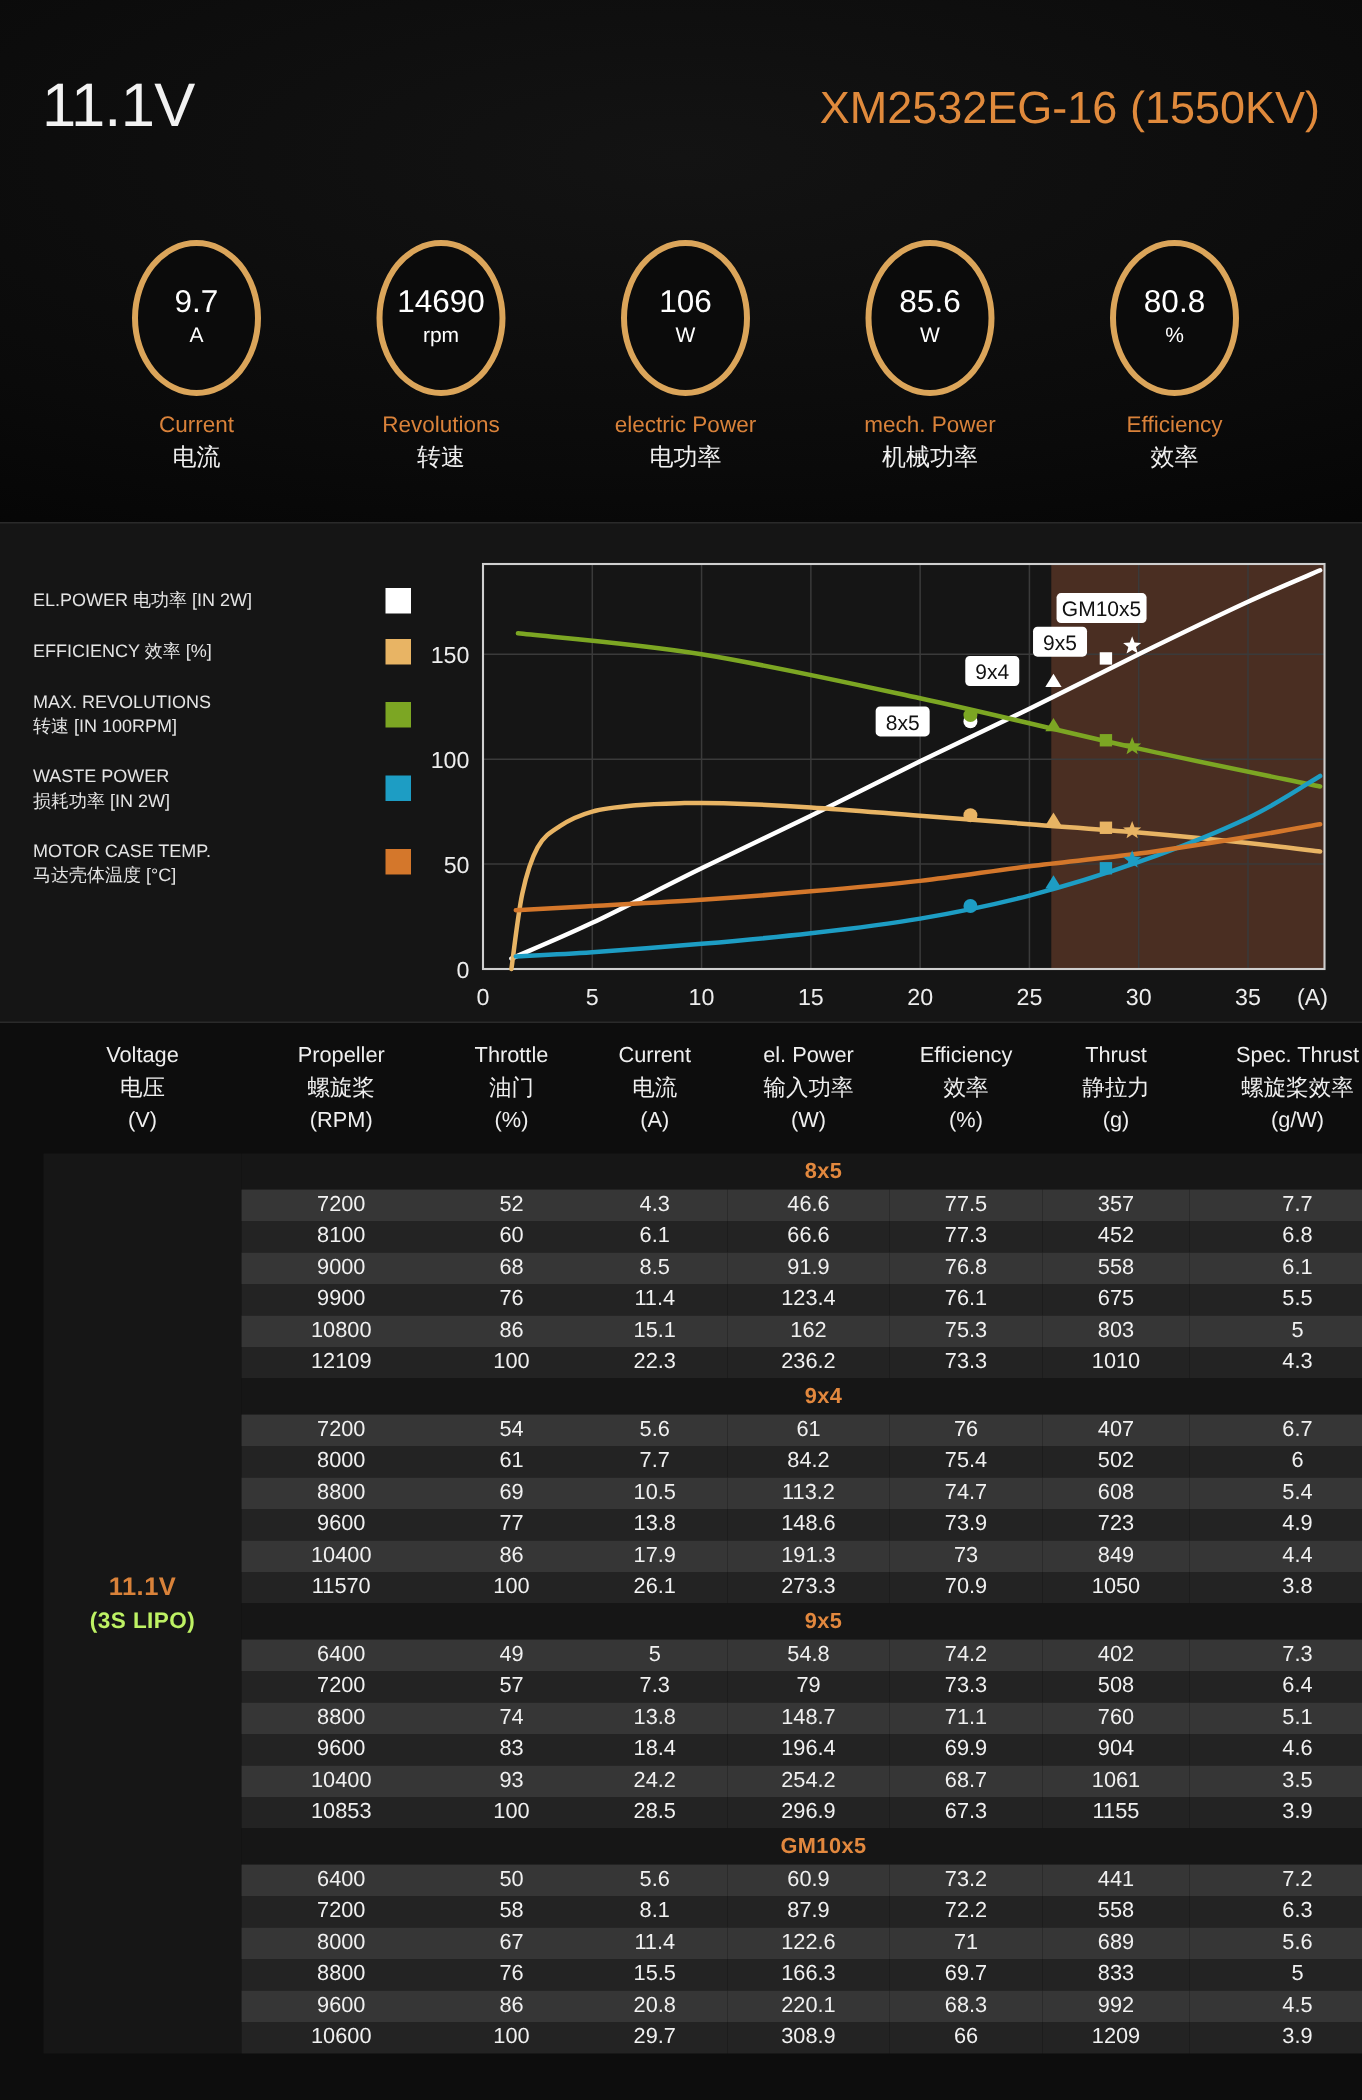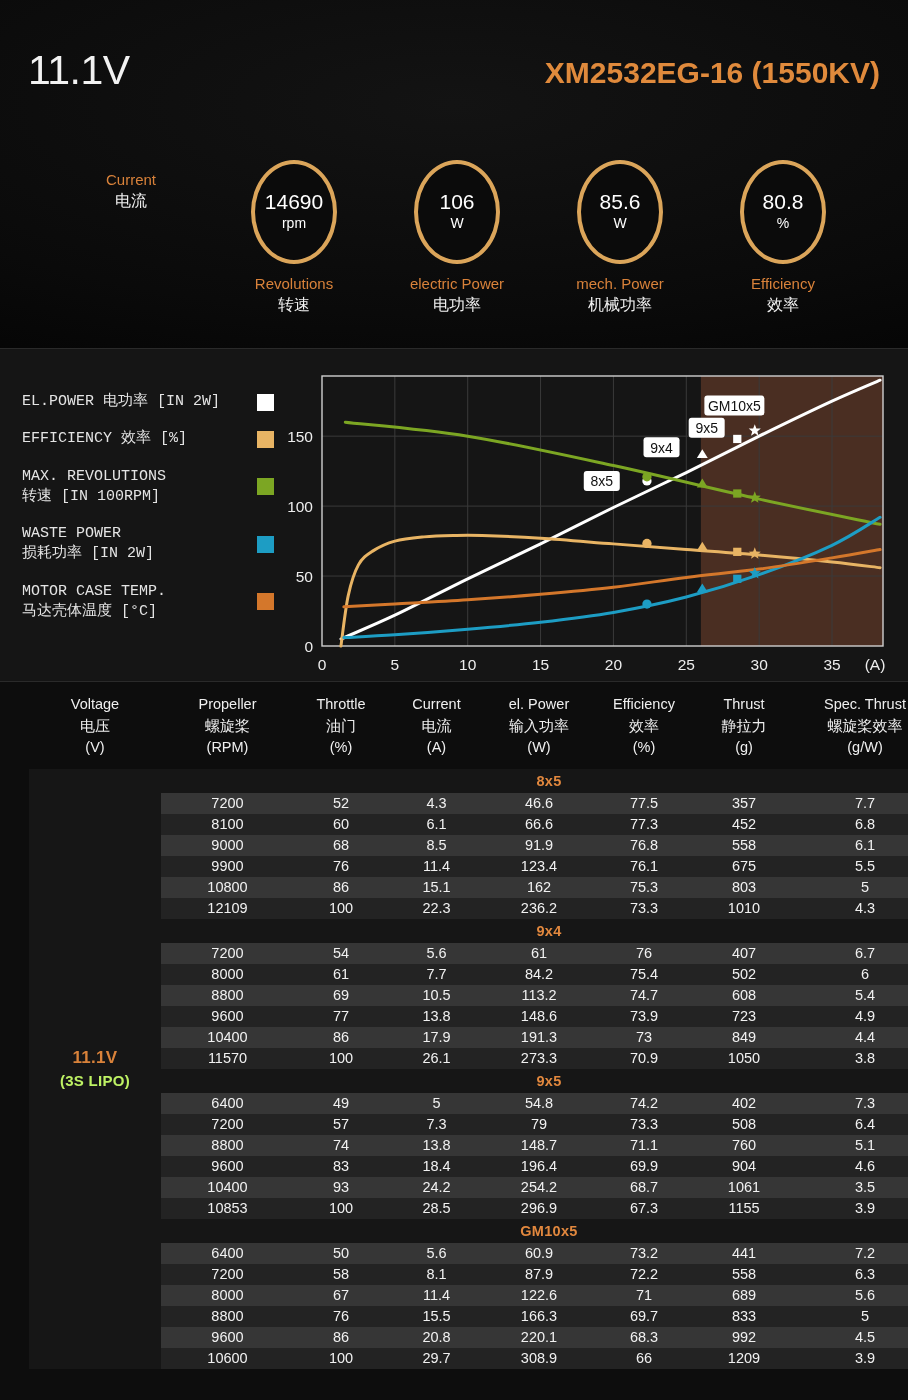--- a/index.html
+++ b/index.html
@@ -15,21 +15,21 @@
   .header {
     position: absolute; left: 0; top: 0; width: 908px; height: 348px;
     background: radial-gradient(ellipse 900px 300px at 50% 30%, #131313 0%, #0a0a0a 70%, #050505 100%);
   }
   .hdr-volt {
     position: absolute; left: 28px; top: 47px;
     font-size: 41px; color: #f2f2f2; letter-spacing: -0.5px; font-weight: 400;
   }
   .hdr-model {
     position: absolute; right: 28px; top: 56px;
-    font-size: 30px; color: #e08a3c; letter-spacing: 0px; font-weight: 700;
+    font-size: 30px; color: #e08a3c; letter-spacing: 0px; font-weight: 400;
   }
   .hdr-sub {
     position: absolute; left: 28px; top: 110px;
     font-size: 22px; color: #e8e8e8; font-weight: 400;
   }
   .hdr-sub .cn { margin-left: 8px; }
 
   
   .gauges {
     position: absolute; left: 62px; top: 160px; width: 790px; height: 170px;
@@ -50,21 +50,21 @@
   .chartsec {
     position: absolute; left: 0; top: 348px; width: 908px; height: 334px;
     background: #151515;
     border-top: 1px solid #2a2a2a; border-bottom: 1px solid #2a2a2a;
   }
   .legend { position: absolute; left: 22px; top: 43px; width: 252px; }
   .leg-row {
     display: flex; align-items: center; justify-content: space-between;
     margin-bottom: 17px;
   }
-  .leg-txt { font-size: 15px; color: #e4e4e4; line-height: 1.35; max-width: 200px; font-family: Liberation Mono, monospace; }
+  .leg-txt { font-size: 12px; color: #e4e4e4; line-height: 1.35; max-width: 200px; }
   .leg-sw { width: 17px; height: 17px; flex: 0 0 17px; }
 
   .plotwrap { position: absolute; left: 278px; top: 0; width: 630px; height: 334px; }
 
   
   .tablesec { position: absolute; left: 0; top: 682px; width: 908px; height: 718px; background: #0d0d0d; }
   table.grid { width: 908px; border-collapse: collapse; table-layout: fixed; margin-left: 29px; }
   table.grid th, table.grid td { text-align: center; font-weight: 400; }
   th.colh { padding: 12px 2px 10px; vertical-align: top; }
   th.colh .en { font-size: 14.5px; color: #efefef; display: block; line-height: 1.45; }
@@ -84,20 +84,24 @@
 </head>
 <body>
 
 <div id="page">
 
   <div class="header">
     <div class="hdr-volt">11.1V</div>
     <div class="hdr-model">XM2532EG-16 (1550KV)</div>
     <div class="gauges" id="gauges">
         <div class="gauge">
+          <div class="ring">
+            <div class="val">9.7</div>
+            <div class="unit">A</div>
+          </div>
           <div class="g-en">Current</div>
           <div class="g-cn">电流</div>
         </div>
         <div class="gauge">
           <div class="ring">
             <div class="val">14690</div>
             <div class="unit">rpm</div>
           </div>
           <div class="g-en">Revolutions</div>
           <div class="g-cn">转速</div>

